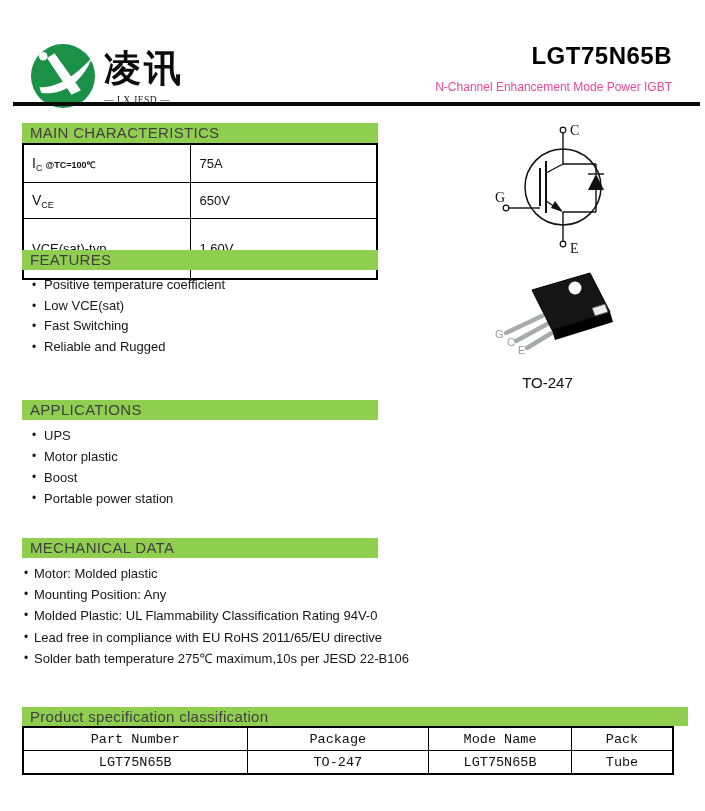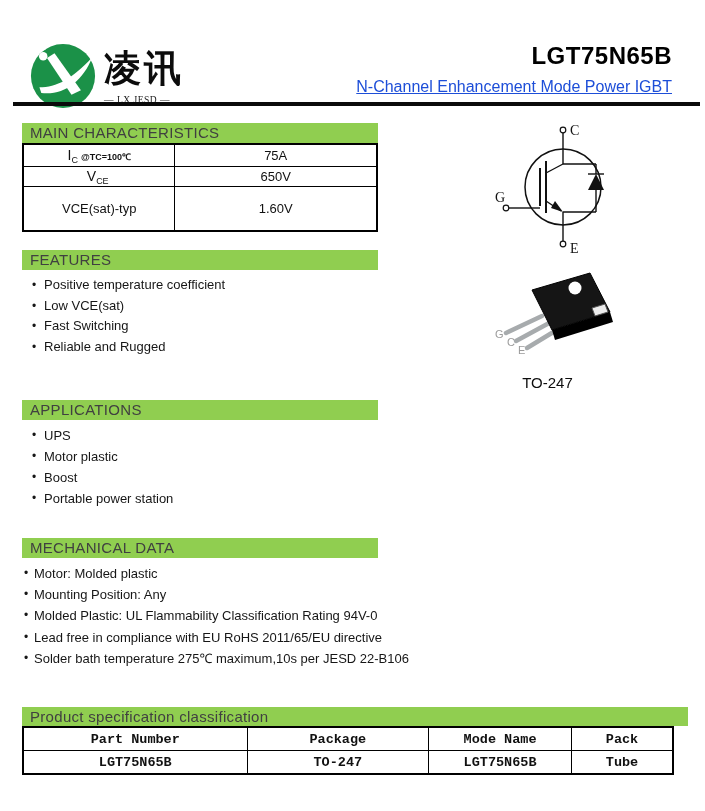--- a/index.html
+++ b/index.html
@@ -7,31 +7,31 @@
         font-family:"Liberation Sans",sans-serif;color:#111;}
 
   
   .logo-svg{position:absolute;left:30px;top:43px;width:66px;height:66px;}
   .logo-cn{position:absolute;left:104px;top:46px;font-size:37px;font-weight:bold;
            font-family:"DejaVu Sans",sans-serif;letter-spacing:3px;color:#0c0c0c;line-height:46px;}
   .logo-caption{position:absolute;left:82px;top:95px;width:110px;text-align:center;
                 font-family:"Liberation Serif",serif;font-size:9.5px;letter-spacing:.5px;color:#1a1a1a;}
   .title-block{position:absolute;right:33px;top:42px;text-align:right;}
   .part-number{font-size:24px;font-weight:bold;letter-spacing:.5px;color:#000;line-height:28px;}
-  .subtitle{font-size:16px;color:#1d4ed8;margin-top:5px;line-height:24px;text-decoration:underline;}
+  .subtitle{font-size:12px;color:#ec4899;margin-top:5px;line-height:24px;}
   .header-rule{position:absolute;left:13px;top:102px;width:687px;height:4px;background:#0a0a0a;}
 
   
   .green-bar{background:var(--header-green,#90CE50);color:#404040;font-size:15px;
              height:20px;line-height:20px;padding-left:8px;letter-spacing:.3px;}
 
   
   #main-characteristics{position:absolute;left:22px;top:123px;width:356px;}
   .char-table{width:356px;border-collapse:collapse;table-layout:fixed;border:2px solid #000;}
-  .char-table td{border:1px solid #000;text-align:center;font-size:13px;vertical-align:middle;padding:0;}
+  .char-table td{border:1px solid #000;text-align:left;font-size:13px;vertical-align:middle;padding:8px;}
   .char-table .c1{width:42.5%;}
   .row-h1 td{height:21px;}
   .row-h2 td{height:19px;}
   .row-h3 td{height:43px;}
   .sym{font-size:14px;}
   .sub{font-size:9px;vertical-align:-3px;}
   .cond{font-size:9px;font-weight:bold;margin-left:3px;}
 
   
   .section{position:absolute;left:22px;}
@@ -52,21 +52,21 @@
   #package-img{position:absolute;left:480px;top:266px;width:164px;height:108px;}
   .pkg-caption{position:absolute;left:475px;top:374px;width:145px;text-align:center;
                font-size:15px;color:#0d0d0d;}
   .sym-label{font-family:"Liberation Serif",serif;font-size:14px;fill:#111;}
   .lead-label{font-family:"Liberation Sans",sans-serif;font-size:11px;fill:#9b9b9b;}
 
   
   #product{position:absolute;left:22px;top:707px;width:666px;}
   #product .green-bar{width:658px;height:19px;line-height:19px;}
   .spec-table{width:652px;border-collapse:collapse;table-layout:fixed;border:2px solid #000;
-              font-family:"Liberation Mono",monospace;font-size:13.5px;color:#111;font-weight:bold;}
+              font-family:"Liberation Mono",monospace;font-size:13.5px;color:#111;}
   .spec-table td{border:1px solid #000;height:22px;text-align:center;padding:0;}
   .sc1{width:34.5%;} .sc2{width:28%;} .sc3{width:22%;} .sc4{width:15.5%;}
 </style>
 </head>
 <body>
 
 <div class="page">
 
   <svg class="logo-svg" viewBox="0 0 70 70">
     <circle cx="35" cy="35" r="34" fill="var(--logo-green,#1B9148)"></circle>

